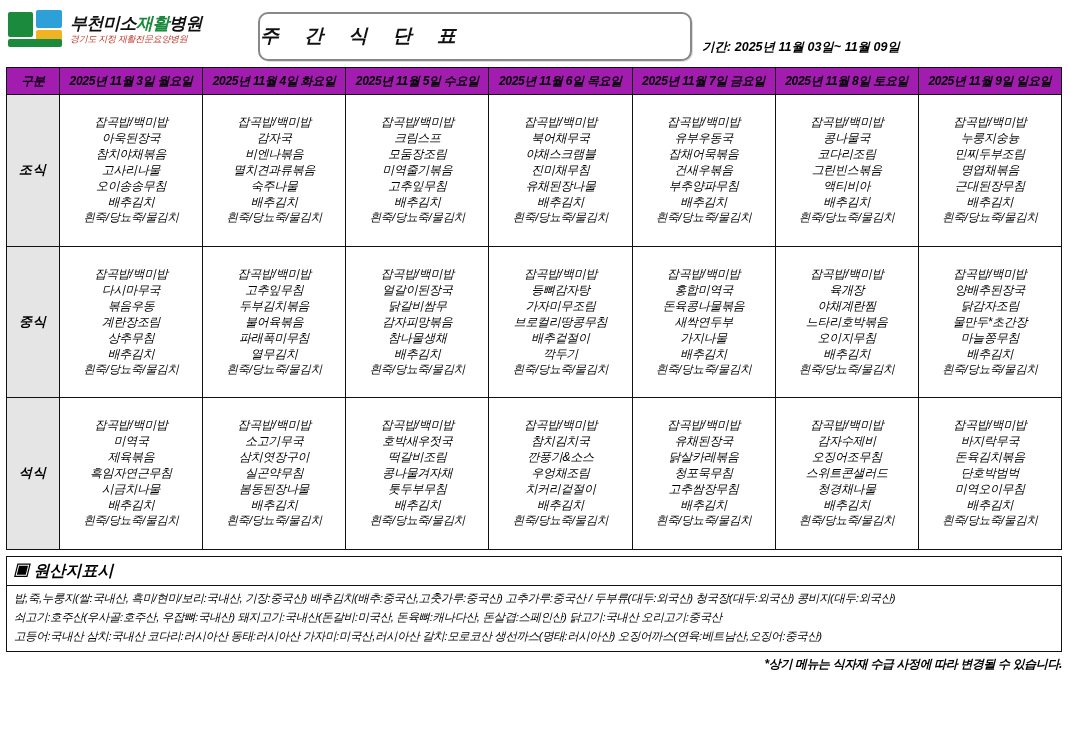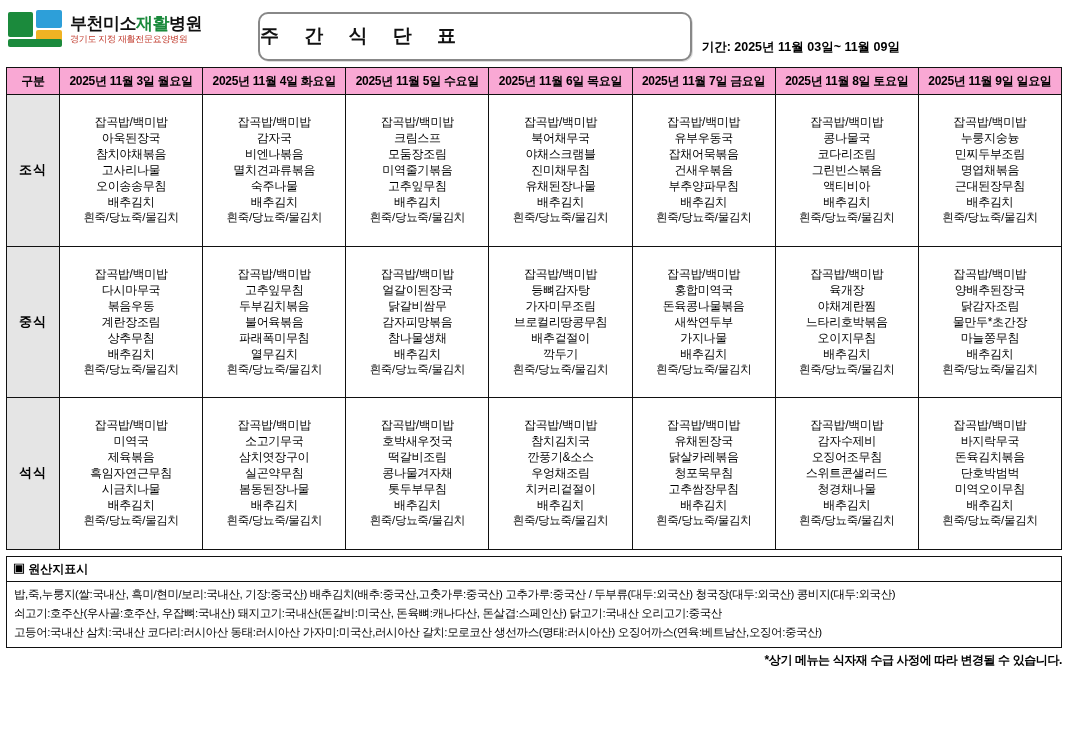--- a/index.html
+++ b/index.html
@@ -14,20 +14,21 @@
     font-size: 12px;
     color: #000;
     overflow: hidden;
   }
   .page {
     position: relative;
     width: 914px;
     height: 737px;
     box-sizing: border-box;
     padding: 4px 6px;
+    font-style: italic;
   }
 
   
   .header {
     display: flex;
     align-items: flex-start;
     height: 60px;
     padding: 2px 2px 0 2px;
     box-sizing: border-box;
   }
@@ -103,21 +104,21 @@
     border-collapse: collapse;
     table-layout: fixed;
     margin-top: 3px;
   }
   table.menu th, table.menu td {
     border: 1px solid #111;
     text-align: center;
     vertical-align: middle;
   }
   table.menu thead th {
-    background: #f9a8d4;
+    background: #a21caf;
     font-size: 12px;
     font-weight: bold;
     height: 22px;
     padding: 2px 0;
     letter-spacing: -0.3px;
   }
   table.menu thead th.col-gubun { width: 52px; }
   .meal-label {
     background: #e5e5e5;
     font-weight: bold;
@@ -146,21 +147,21 @@
 
   
   .origin {
     margin-top: 6px;
     border: 1px solid #111;
     width: 1056px;
     box-sizing: border-box;
     padding: 3px 6px 5px 6px;
   }
   .origin-title {
-    font-size: 12px;
+    font-size: 16px;
     font-weight: bold;
     padding: 1px 0 3px 1px;
     border-bottom: 1px solid #111;
     margin: 0 -6px 3px -6px;
     padding-left: 6px;
   }
   .origin-line {
     font-size: 11.5px;
     letter-spacing: -0.4px;
     padding: 3px 1px;

